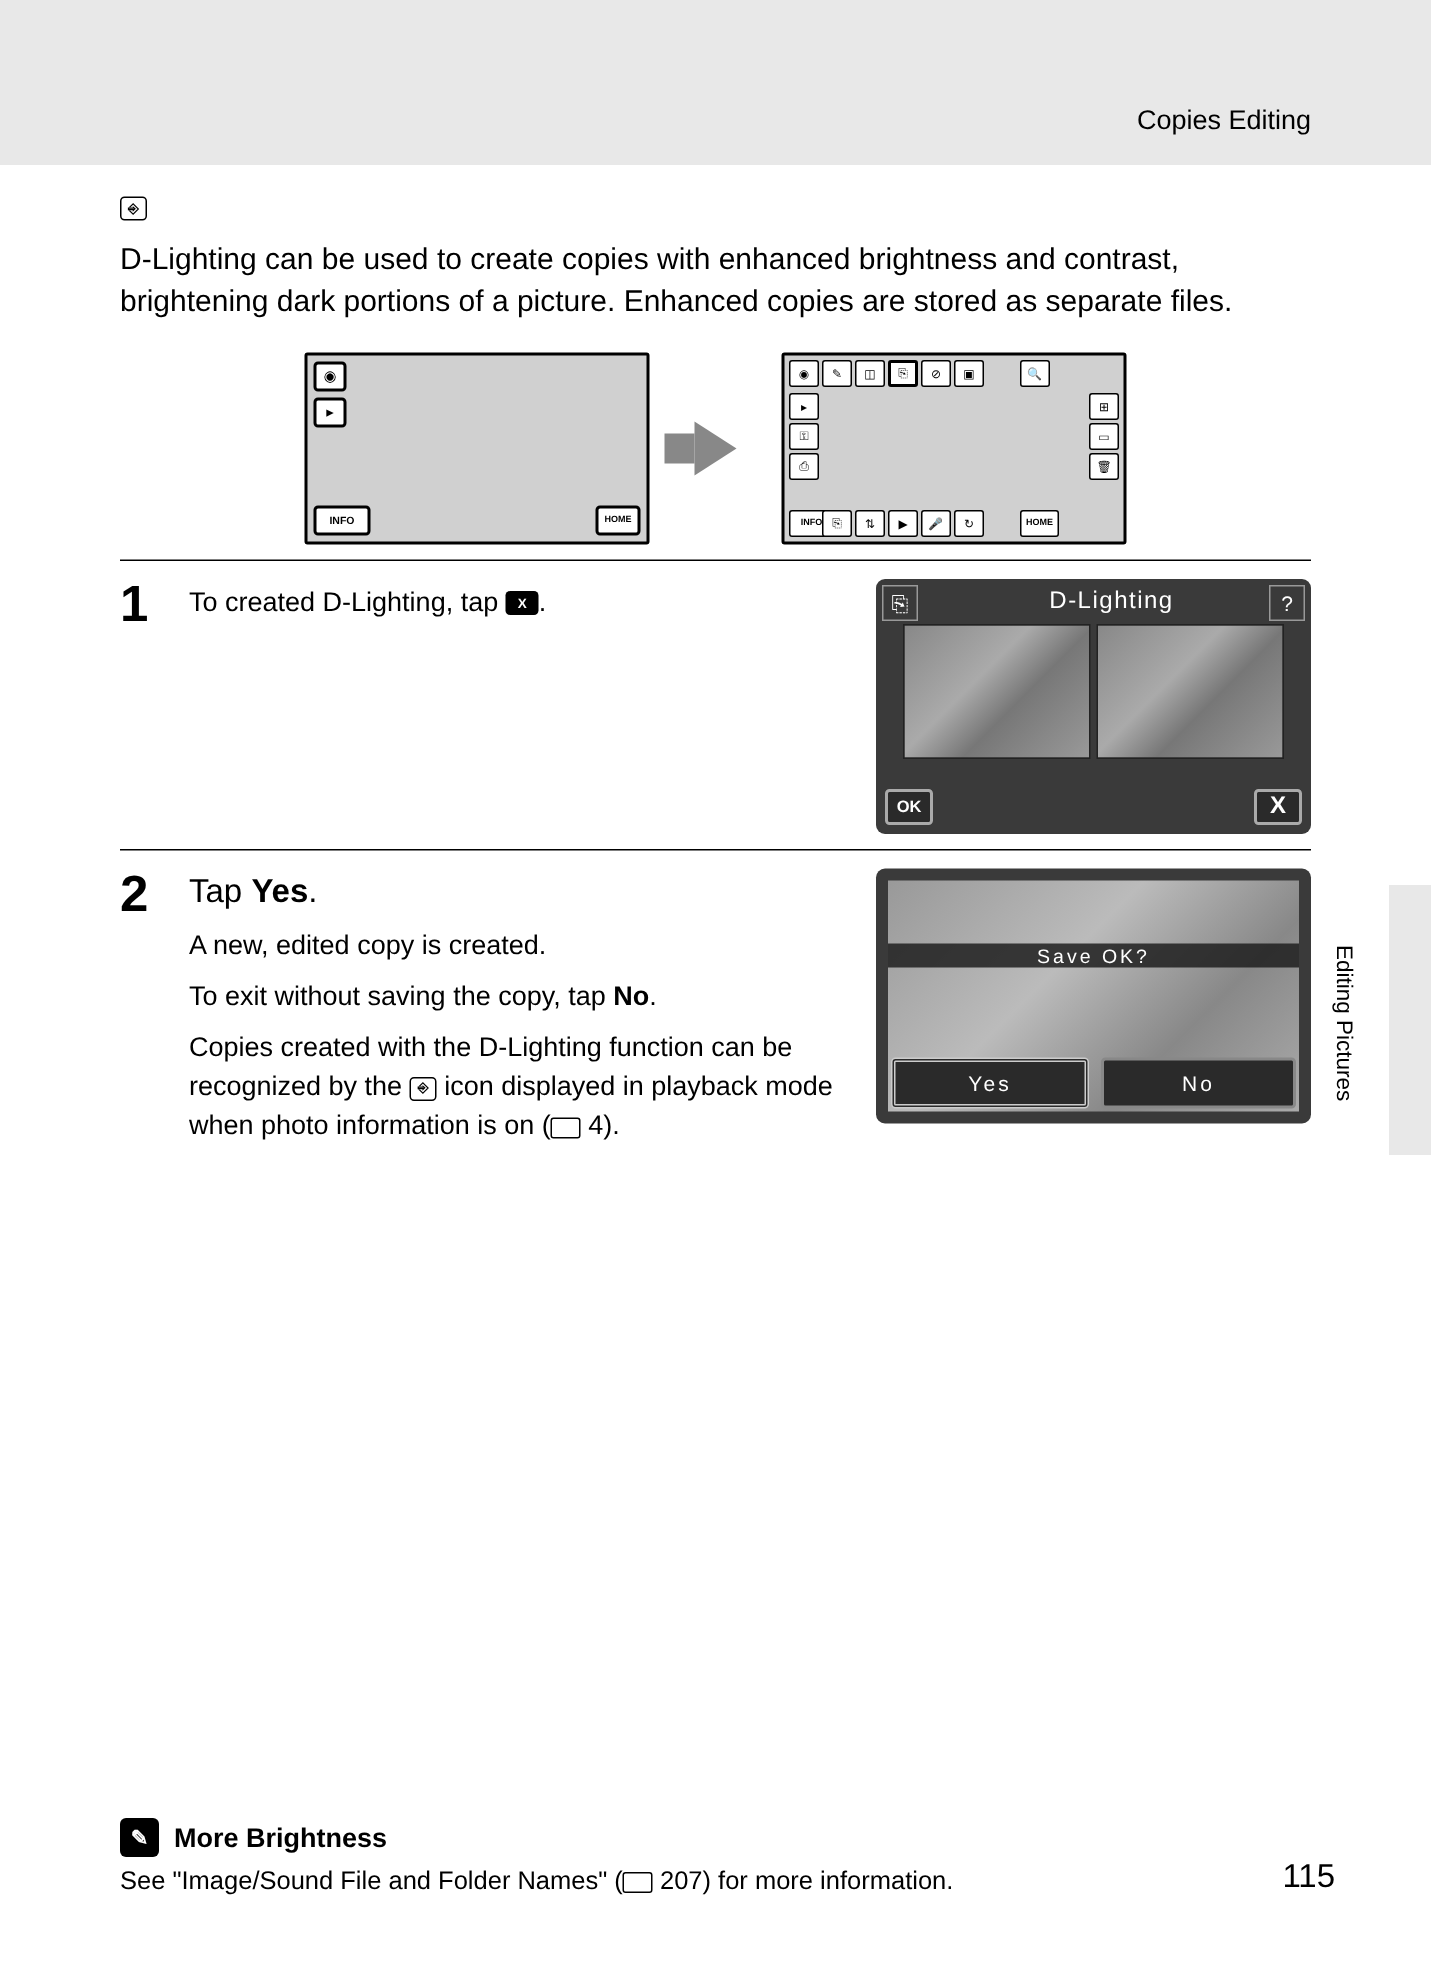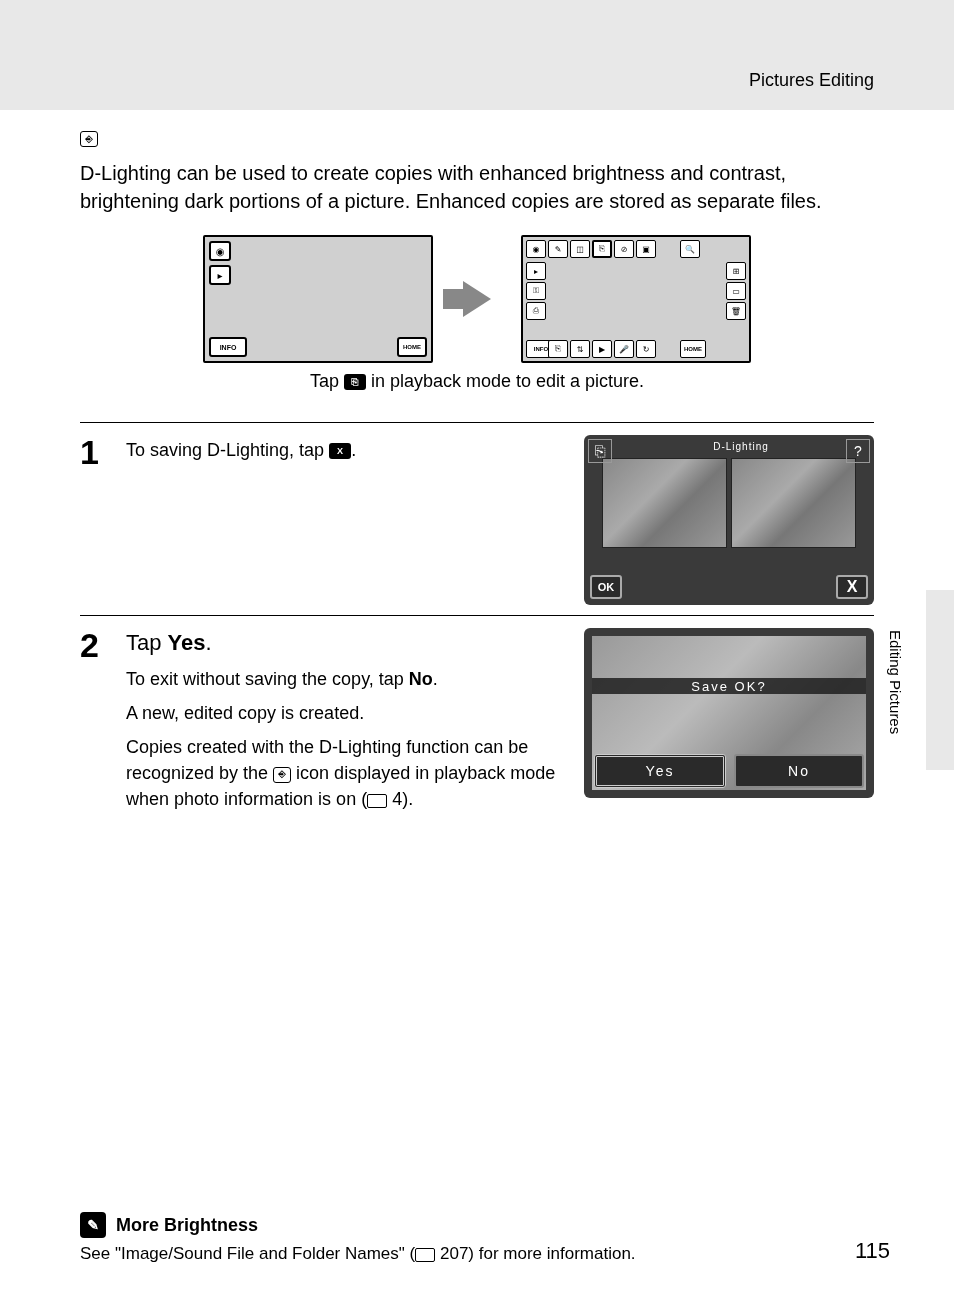--- a/index.html
+++ b/index.html
@@ -122,21 +122,21 @@
     width: 290px;
     height: 170px;
     background: #3a3a3a;
     border-radius: 6px;
     position: relative;
     overflow: hidden;
   }
   .lcd-title {
     color: #fff;
     text-align: center;
-    font-size: 10px;
+    font-size: 16px;
     padding: 6px 0;
     letter-spacing: 1px;
     margin-left: 24px;
   }
   .lcd-photos {
     display: flex;
     gap: 4px;
     padding: 0 18px;
   }
   .lcd-photo {
@@ -301,21 +301,21 @@
   }
   .tiny-icon.selected { border:2.5px solid #000; }
 </style>
 </head>
 <body>
 
 <div class="top-band"></div>
 
 <div class="page">
 
-  <div class="header-label">Pictures Editing</div>
+  <div class="header-label">Copies Editing</div>
 
   <div class="section-title">
     <span class="inline-icon light">⎆</span>
   </div>
 
   <p class="intro-text">D-Lighting can be used to create copies with enhanced brightness and contrast, brightening dark portions of a picture. Enhanced copies are stored as separate files.</p>
 
   <div class="screens-row">
 
     <div class="screen">
@@ -353,31 +353,26 @@
         <div class="tiny-icon">⇅</div>
         <div class="tiny-icon">▶</div>
         <div class="tiny-icon">🎤</div>
         <div class="tiny-icon">↻</div>
         <div class="tiny-icon" style="visibility:hidden"></div>
         <div class="tiny-icon" style="width:26px;font-size:6px;font-weight:bold">HOME</div>
       </div>
     </div>
   </div>
 
-  <div class="screen-caption">
-    <span>Tap </span>
-    <span class="inline-icon">⎘</span>
-    <span> in playback mode to edit a picture.</span>
-  </div>
 
   <div class="step-block">
     <div class="step-num">1</div>
     <div class="step-body">
       <p class="step-text">
-        <span>To saving D-Lighting, tap </span><span class="inline-icon">X</span><span>.</span>
+        <span>To created D-Lighting, tap </span><span class="inline-icon">X</span><span>.</span>
       </p>
     </div>
     <div class="step-right">
       <div class="camera-lcd">
         <div class="lcd-corner-icon" style="top:4px;left:4px">⎘</div>
         <div class="lcd-corner-icon" style="top:4px;right:4px">?</div>
         <div class="lcd-title">D-Lighting</div>
         <div class="lcd-photos">
           <div class="lcd-photo"></div>
           <div class="lcd-photo"></div>
@@ -387,24 +382,24 @@
       </div>
     </div>
   </div>
 
   <div class="step-block">
     <div class="step-num">2</div>
     <div class="step-body">
       <div class="step-head">
         <span>Tap </span><b>Yes</b><span>.</span>
       </div>
+      <p class="step-text">A new, edited copy is created.</p>
       <p class="step-text">
         <span>To exit without saving the copy, tap </span><b>No</b><span>.</span>
       </p>
-      <p class="step-text">A new, edited copy is created.</p>
       <p class="step-text">
         <span>Copies created with the D-Lighting function can be recognized by the </span><span class="inline-icon light">⎆</span><span> icon displayed in playback mode when photo information is on (</span><span class="inline-icon book"></span><span> 4).</span>
       </p>
     </div>
     <div class="step-right">
       <div class="lcd-save">
         <div class="lcd-save-bg"></div>
         <div class="lcd-save-bar">Save OK?</div>
         <div class="lcd-save-btns">
           <div class="lcd-save-btn yes">Yes</div>

